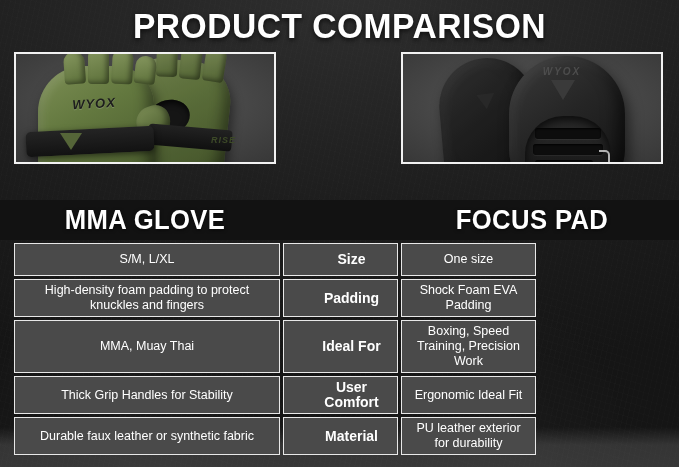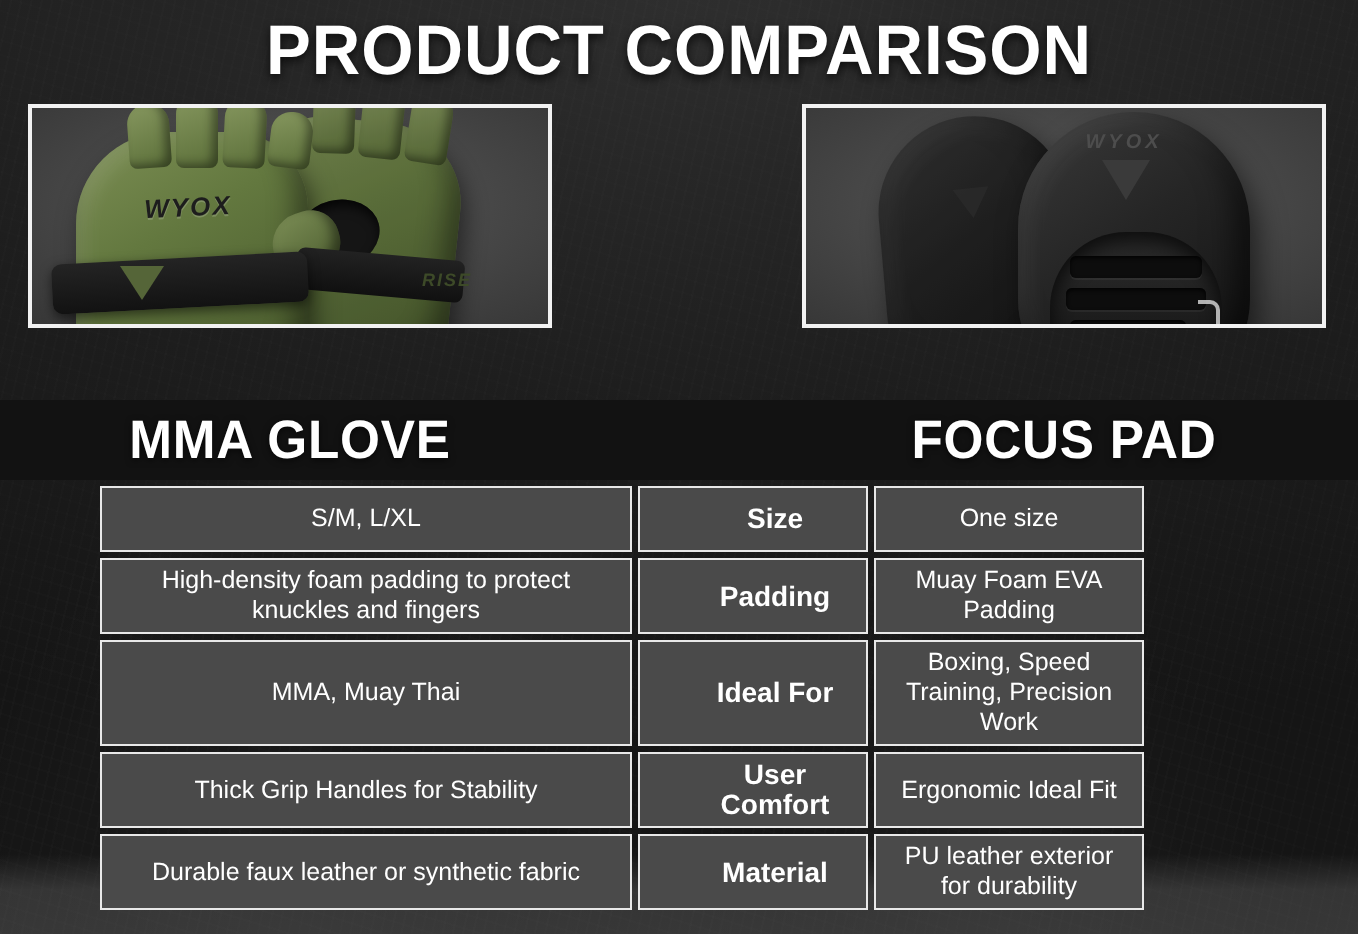--- a/index.html
+++ b/index.html
@@ -277,21 +277,20 @@
 
   
   .table {
     position: absolute;
     top: 243px;
     left: 14px;
     width: 522px;
     display: flex;
     flex-direction: column;
     gap: 3px;
-    margin-left: 36px;
   }
   .row {
     display: flex;
     gap: 3px;
     min-height: 33px;
   }
   .cell {
     background: #4a4a4a;
     border: 1px solid #e8e8e8;
     box-sizing: border-box;
@@ -373,21 +372,21 @@
 
     <div class="row">
       <div class="cell cell-left">S/M, L/XL</div>
       <div class="cell cell-mid">Size</div>
       <div class="cell cell-right">One size</div>
     </div>
 
     <div class="row">
       <div class="cell cell-left">High-density foam padding to protect knuckles and fingers</div>
       <div class="cell cell-mid">Padding</div>
-      <div class="cell cell-right">Muay Foam EVA Padding</div>
+      <div class="cell cell-right">Shock Foam EVA Padding</div>
     </div>
 
     <div class="row">
       <div class="cell cell-left">MMA, Muay Thai</div>
       <div class="cell cell-mid">Ideal For</div>
       <div class="cell cell-right">Boxing, Speed Training, Precision Work</div>
     </div>
 
     <div class="row">
       <div class="cell cell-left">Thick Grip Handles for Stability</div>

